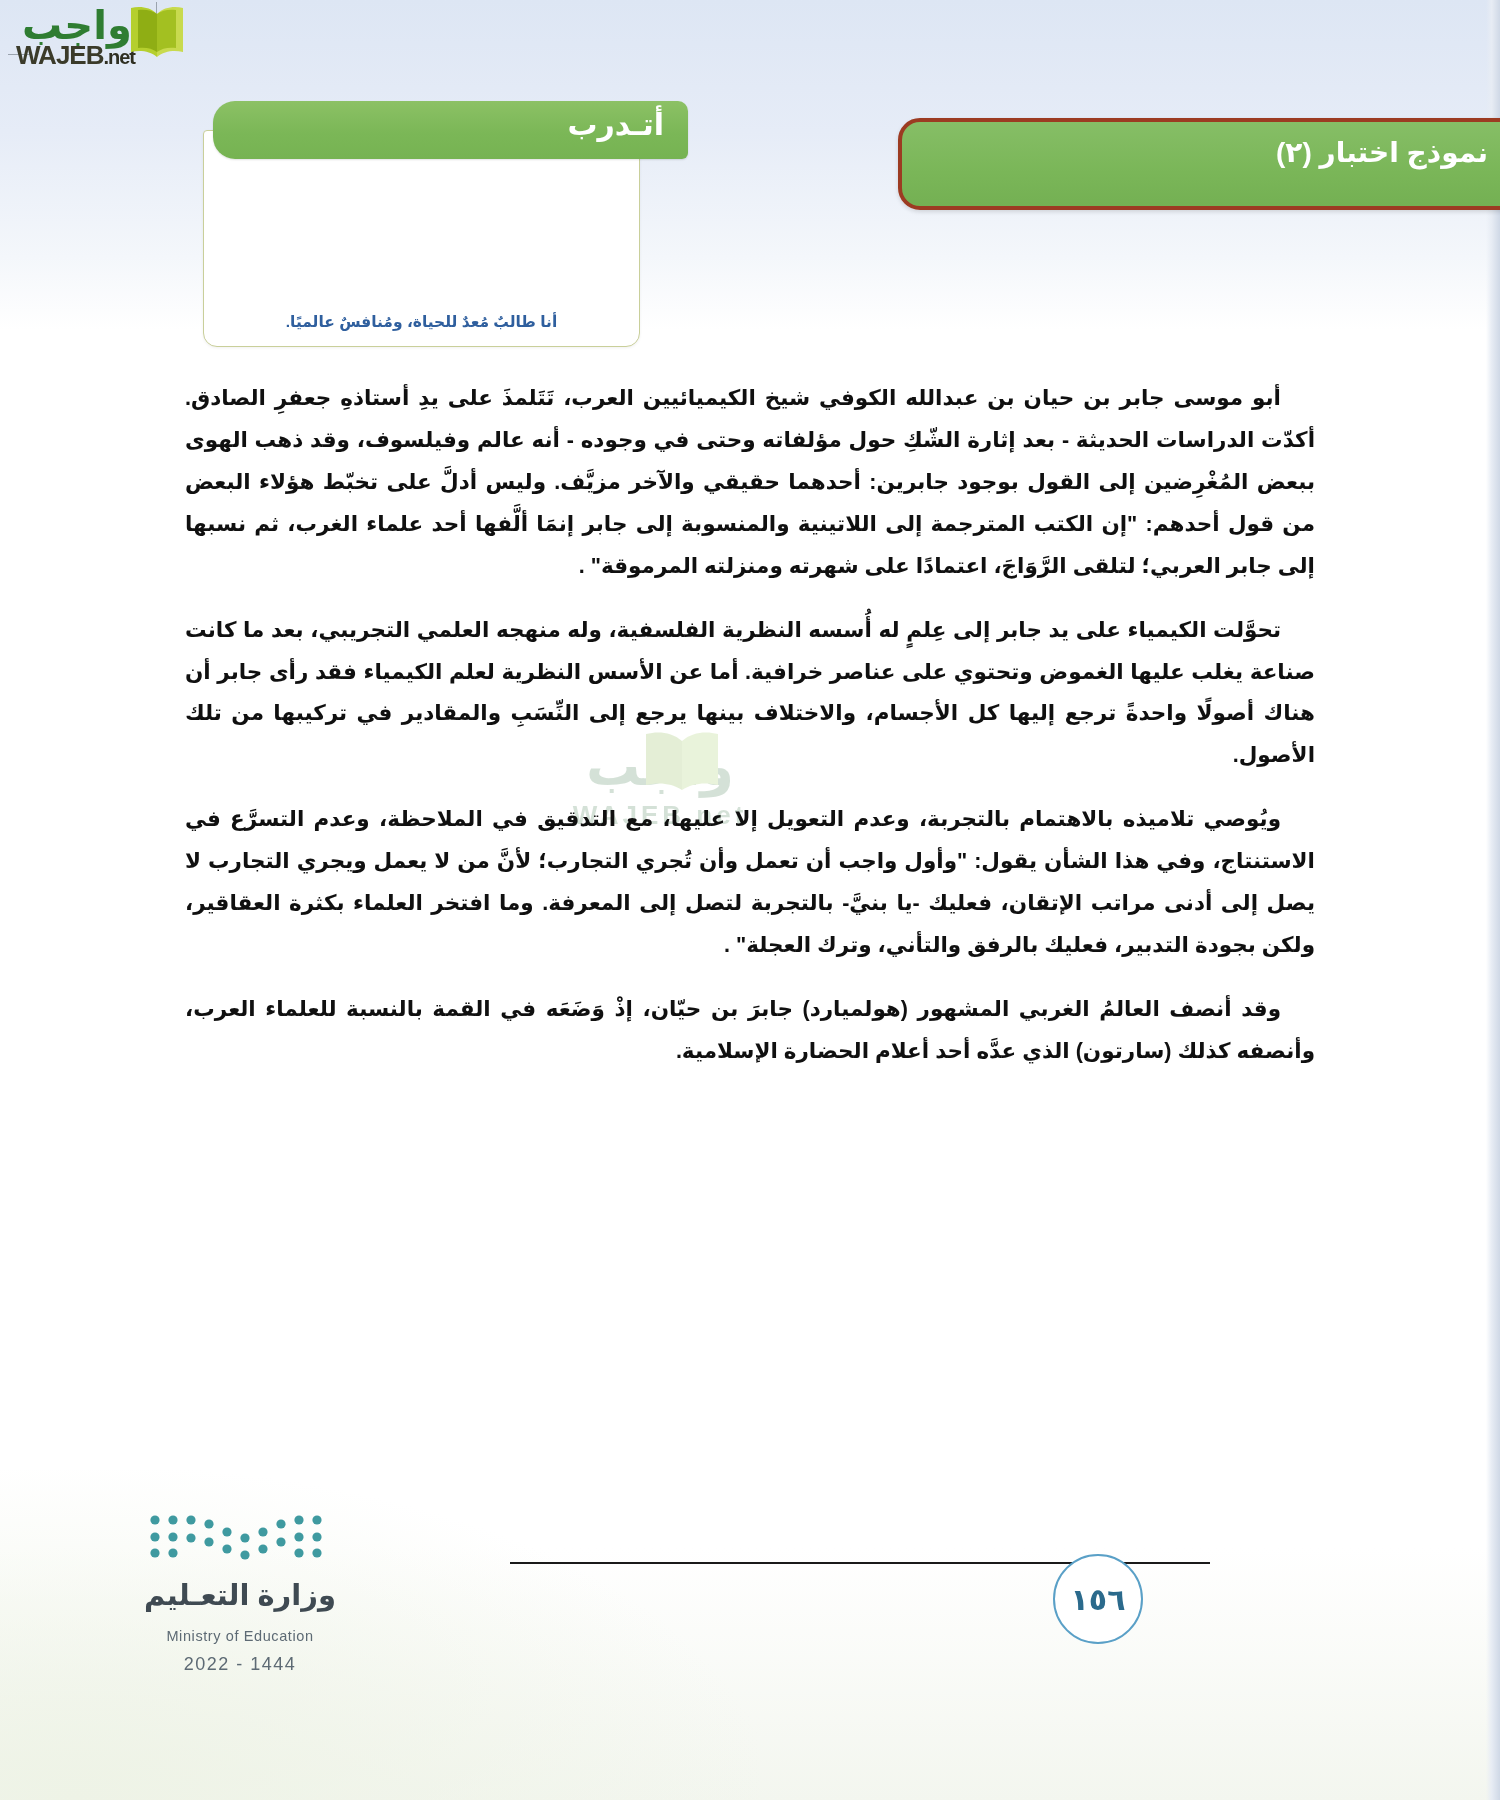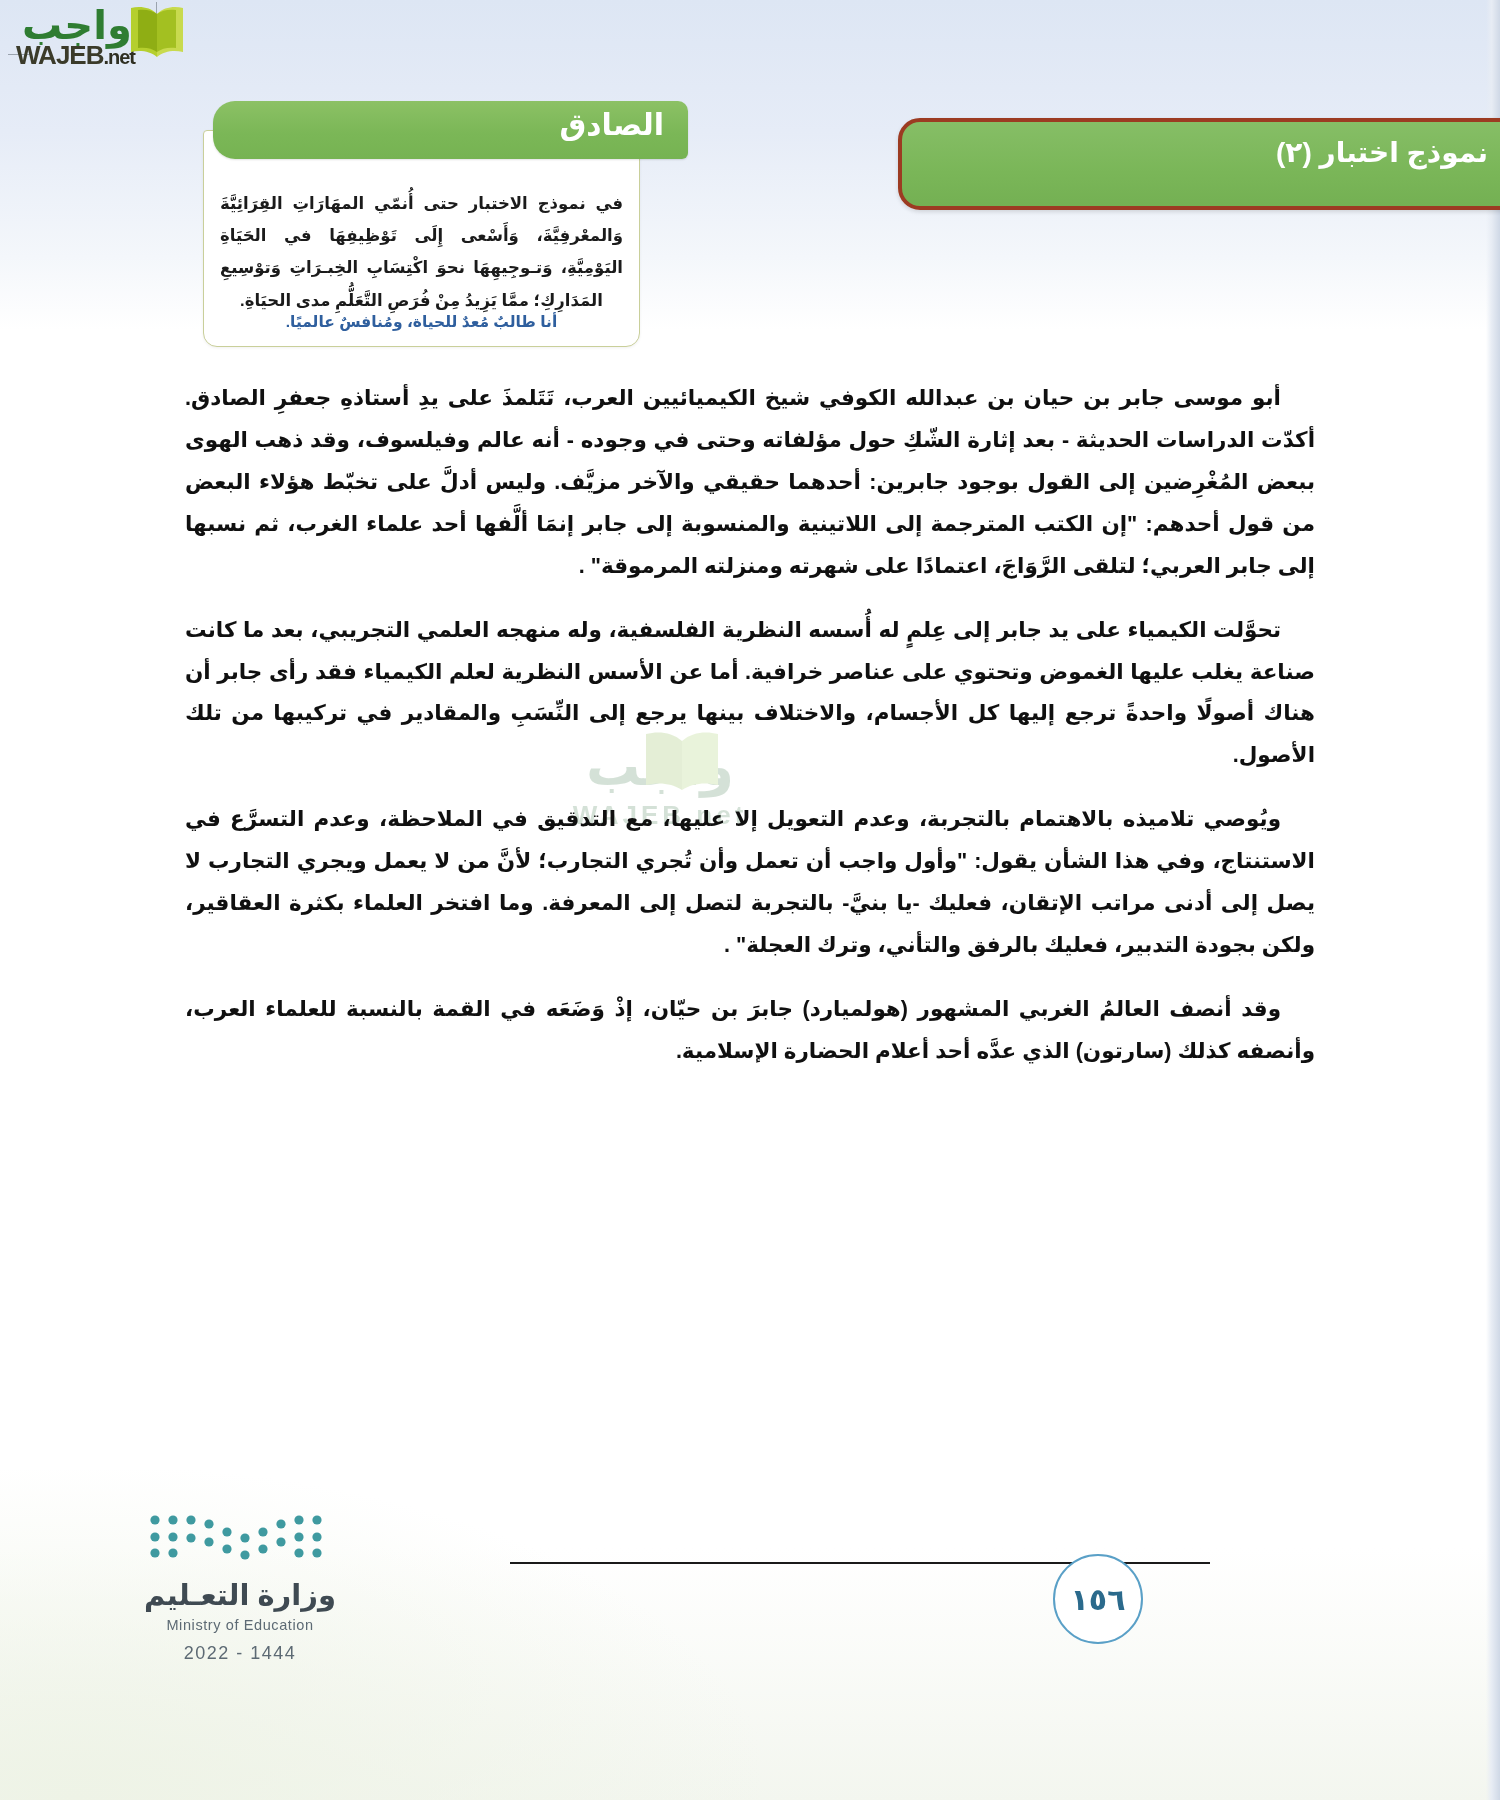--- a/index.html
+++ b/index.html
@@ -141,21 +141,21 @@
     font-size:14.5px;color:#111;text-align:center;line-height:1.6;
   }
 
   
   #ministry{position:absolute;left:90px;top:1510px;width:300px;height:190px;text-align:center;}
   #dots{width:190px;height:52px;margin:0 auto 12px auto;}
   #ministry .m-ar{
     font-size:29px;color:#3f4a52;font-weight:bold;letter-spacing:2px;
   }
   #ministry .m-en{
-    font-size:14.5px;color:#5d6a74;letter-spacing:.6px;direction:ltr;margin-top:5px;
+    font-size:14.5px;color:#5d6a74;letter-spacing:.6px;direction:ltr;margin-top:16px;
   }
   #ministry .m-yr{
     font-size:18px;color:#5d6a74;letter-spacing:1.5px;direction:ltr;margin-top:10px;
   }
 
   
   #pageno{
     position:absolute;left:1053px;top:1554px;width:86px;height:86px;
     border:2px solid #5aa0c7;border-radius:50%;
     display:flex;align-items:center;justify-content:center;
@@ -188,25 +188,24 @@
   <div id="wm">
     <svg class="wm-book" viewBox="0 0 84 64">
       <path d="M42 12 C32 3 18 2 6 5 L6 56 C18 53 32 54 42 61 Z" fill="#7bb03a"></path>
       <path d="M42 12 C52 3 66 2 78 5 L78 56 C66 53 52 54 42 61 Z" fill="#96c44f"></path>
     </svg>
     <div class="wm-ar">واجب</div>
     <div class="wm-en">WAJEB.net</div>
   </div>
 
   <div id="train-box">
-    <div id="train-text">في نموذج الاختبار حتى أُنمّي المهَارَاتِ القِرَائِيَّةَ وَالمعْرفِيَّةَ، وَأَسْعى إِلَى تَوْظِيفِهَا في الحَيَاةِ اليَوْمِيَّةِ، وَتـوجِيهِهَا نحوَ اكْتِسَابِ الخِبـرَاتِ وَتوْسِيعِ المَدَارِكِ؛ ممَّا يَزِيدُ مِنْ فُرَصِ التَّعَلُّمِ مدى الحيَاةِ.</div>
     <div id="train-slogan">أنا طالبٌ مُعدٌ للحياة، ومُنافسٌ عالميًا.</div>
   </div>
   <div id="train-tab">
-    <div class="tab-label">الصادق</div>
+    <div class="tab-label">أتـدرب</div>
   </div>
 
   <div id="exam-title">
     <div class="et-label">نموذج اختبار (٢)</div>
   </div>
 
   <div id="article">
     <p class="para">أبو موسى جابر بن حيان بن عبدالله الكوفي شيخ الكيميائيين العرب، تَتَلمذَ على يدِ أستاذهِ جعفرِ الصادق. أكدّت الدراسات الحديثة - بعد إثارة الشّكِ حول مؤلفاته وحتى في وجوده - أنه عالم وفيلسوف، وقد ذهب الهوى ببعض المُغْرِضين إلى القول بوجود جابرين: أحدهما حقيقي والآخر مزيَّف. وليس أدلَّ على تخبّط هؤلاء البعض من قول أحدهم: "إن الكتب المترجمة إلى اللاتينية والمنسوبة إلى جابر إنمَا ألَّفها أحد علماء الغرب، ثم نسبها إلى جابر العربي؛ لتلقى الرَّوَاجَ، اعتمادًا على شهرته ومنزلته المرموقة" .</p>
     <p class="para">تحوَّلت الكيمياء على يد جابر إلى عِلمٍ له أُسسه النظرية الفلسفية، وله منهجه العلمي التجريبي، بعد ما كانت صناعة يغلب عليها الغموض وتحتوي على عناصر خرافية. أما عن الأسس النظرية لعلم الكيمياء فقد رأى جابر أن هناك أصولًا واحدةً ترجع إليها كل الأجسام، والاختلاف بينها يرجع إلى النِّسَبِ والمقادير في تركيبها من تلك الأصول.</p>
     <p class="para">ويُوصي تلاميذه بالاهتمام بالتجربة، وعدم التعويل إلا عليها، مع التدقيق في الملاحظة، وعدم التسرَّع في الاستنتاج، وفي هذا الشأن يقول: "وأول واجب أن تعمل وأن تُجري التجارب؛ لأنَّ من لا يعمل ويجري التجارب لا يصل إلى أدنى مراتب الإتقان، فعليك -يا بنيَّ- بالتجربة لتصل إلى المعرفة. وما افتخر العلماء بكثرة العقاقير، ولكن بجودة التدبير، فعليك بالرفق والتأني، وترك العجلة" .</p>

